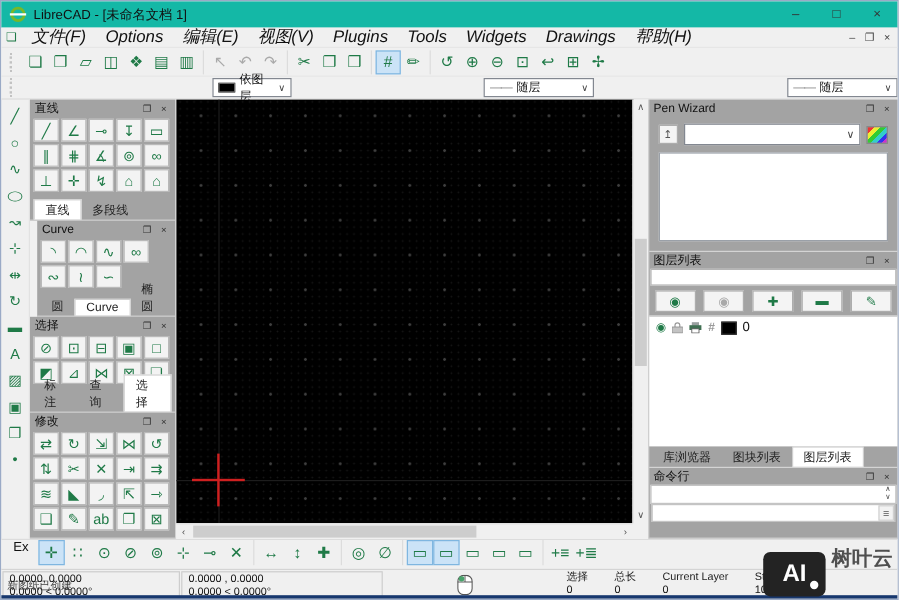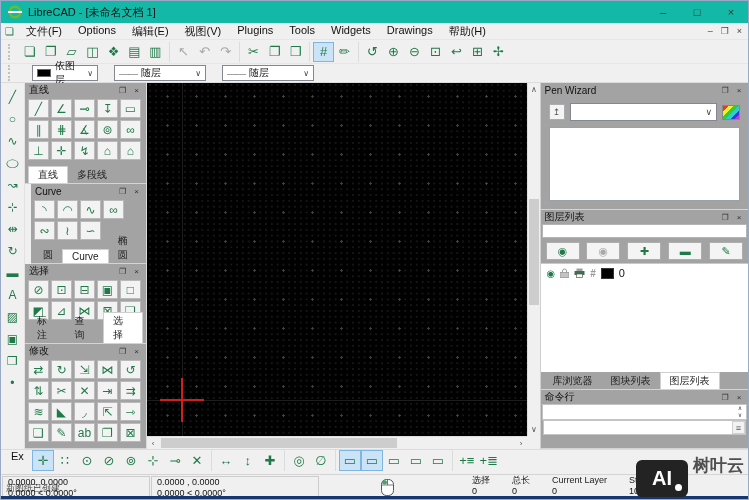--- a/index.html
+++ b/index.html
@@ -11,27 +11,27 @@
 
   
   .titlebar{height:22px;background:#14b8a6;display:flex;align-items:center;padding-left:7px;gap:6px;}
   .title-text{font-size:11px;}
   .wctl{margin-left:auto;display:flex;height:22px;}
   .wbtn{width:34px;text-align:center;line-height:22px;font-size:11px;color:#333;}
 
   
   .menubar{height:17px;display:flex;align-items:center;background:#f0f0f0;padding-left:4px;border-bottom:1px solid #e6e6e6;}
   .mdi-doc{color:#1f7a47;font-size:10px;margin-right:4px;}
-  .mi{padding:8px 8px;font-size:11px;}
+  .mi{padding:8px 8px;font-size:14px;font-style:italic;}
   .mdictl{margin-left:auto;display:flex;gap:8px;padding-right:6px;font-size:9px;color:#444;}
 
   
   .toolbar{display:flex;align-items:center;background:#f0f0f0;}
   .t1{height:24px;border-bottom:1px solid #e6e6e6;padding-left:4px;}
-  .t2{height:19px;border-bottom:1px solid #dcdcdc;padding-left:4px;gap:16px;}
+  .t2{height:19px;border-bottom:1px solid #dcdcdc;padding-left:4px;gap:2px;justify-content:space-between;}
   .grip{width:5px;height:16px;border-left:2px dotted #c2c2c2;margin:0 3px;}
   .group{display:flex;align-items:center;padding:0 3px;}
   .group+.group{border-left:1px solid #dcdcdc;}
   .tb{width:21px;height:20px;display:inline-flex;align-items:center;justify-content:center;
       font-size:13px;color:#1f7a47;cursor:default;flex:0 0 auto;}
   .tb.on{background:#cbe3f7;border:1px solid #7fb6e0;}
   .tb.off{color:#a9a9a9;}
   .squash{transform:scaleY(.68);}
 
   .combo{height:16px;background:#fff;border:1px solid #828790;display:flex;align-items:center;

